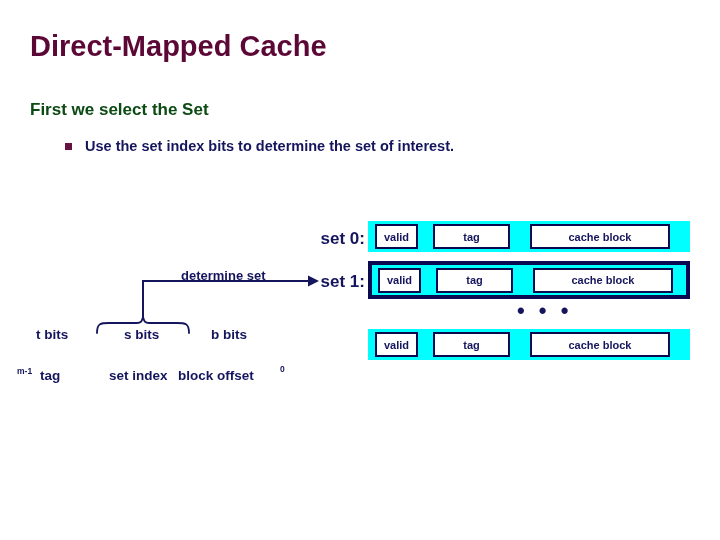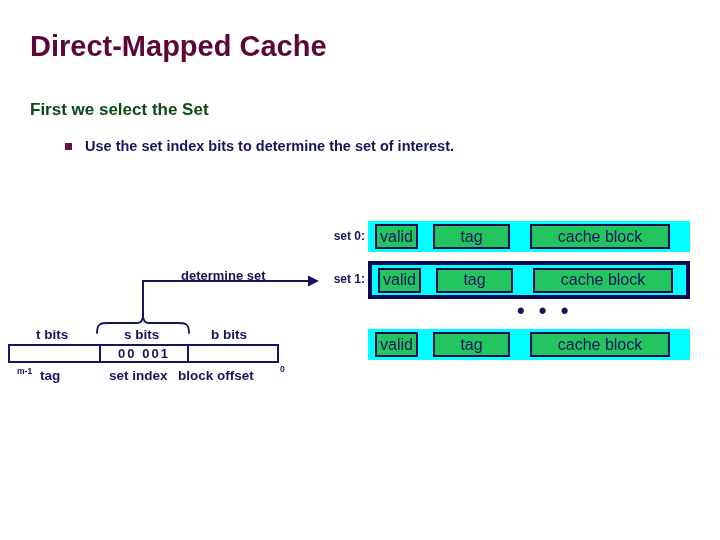--- a/index.html
+++ b/index.html
@@ -58,21 +58,21 @@
   #bullet-text {
     font-size: 14.5px;
     font-weight: bold;
     color: #15155e;
     white-space: nowrap;
   }
 
   
   .set-label {
     position: absolute;
-    font-size: 12px;
+    font-size: 17px;
     font-weight: bold;
     color: #15155e;
     white-space: nowrap;
     text-align: right;
     width: 120px;
   }
   #set-label-0 { left: 245px; top: 229px; }
   #set-label-1 { left: 245px; top: 272px; }
   #set-label-s1 { left: 245px; top: 338px; }
 
@@ -96,25 +96,25 @@
   #cache-row-s1 { top: 329px; }
 
   .cache-cells {
     position: absolute;
     left: 0; top: 0;
     width: 100%; height: 100%;
     display: flex;
     align-items: center;
   }
   .cell {
-    background: #22c55e;
+    background: #ffffff;
     border: 2px solid #0a0a50;
     box-sizing: border-box;
-    font-size: 16px;
-    font-weight: normal;
+    font-size: 11px;
+    font-weight: bold;
     color: #15155e;
     display: flex;
     align-items: center;
     justify-content: center;
     white-space: nowrap;
     overflow: hidden;
   }
   .cell-valid {
     margin-left: 6px;
     width: 43px;
@@ -284,25 +284,20 @@
 
   <div class="bits-label" id="label-s-bits">s bits</div>
 
   <div class="bits-label" id="label-b-bits">b bits</div>
 
   <svg id="s-bits-brace" viewBox="0 0 96 18">
     <path d="M 2 17 C 2 7, 6 7, 14 7 L 42 7 C 47 7, 47 4, 48 1
              C 49 4, 49 7, 54 7 L 82 7 C 90 7, 94 7, 94 17" fill="none" stroke="#15155e" stroke-width="1.8" stroke-linecap="round"></path>
   </svg>
 
-  <div id="address-bar">
-    <div id="address-field-index">
-      <span id="address-index-bits">00 001</span>
-    </div>
-  </div>
 
   <div class="addr-extreme" id="addr-msb">m-1</div>
 
   <div class="addr-extreme" id="addr-lsb">0</div>
 
   <div class="field-name" id="field-tag">tag</div>
 
   <div class="field-name" id="field-set-index">set index</div>
 
   <div class="field-name" id="field-block-offset">block offset</div>

